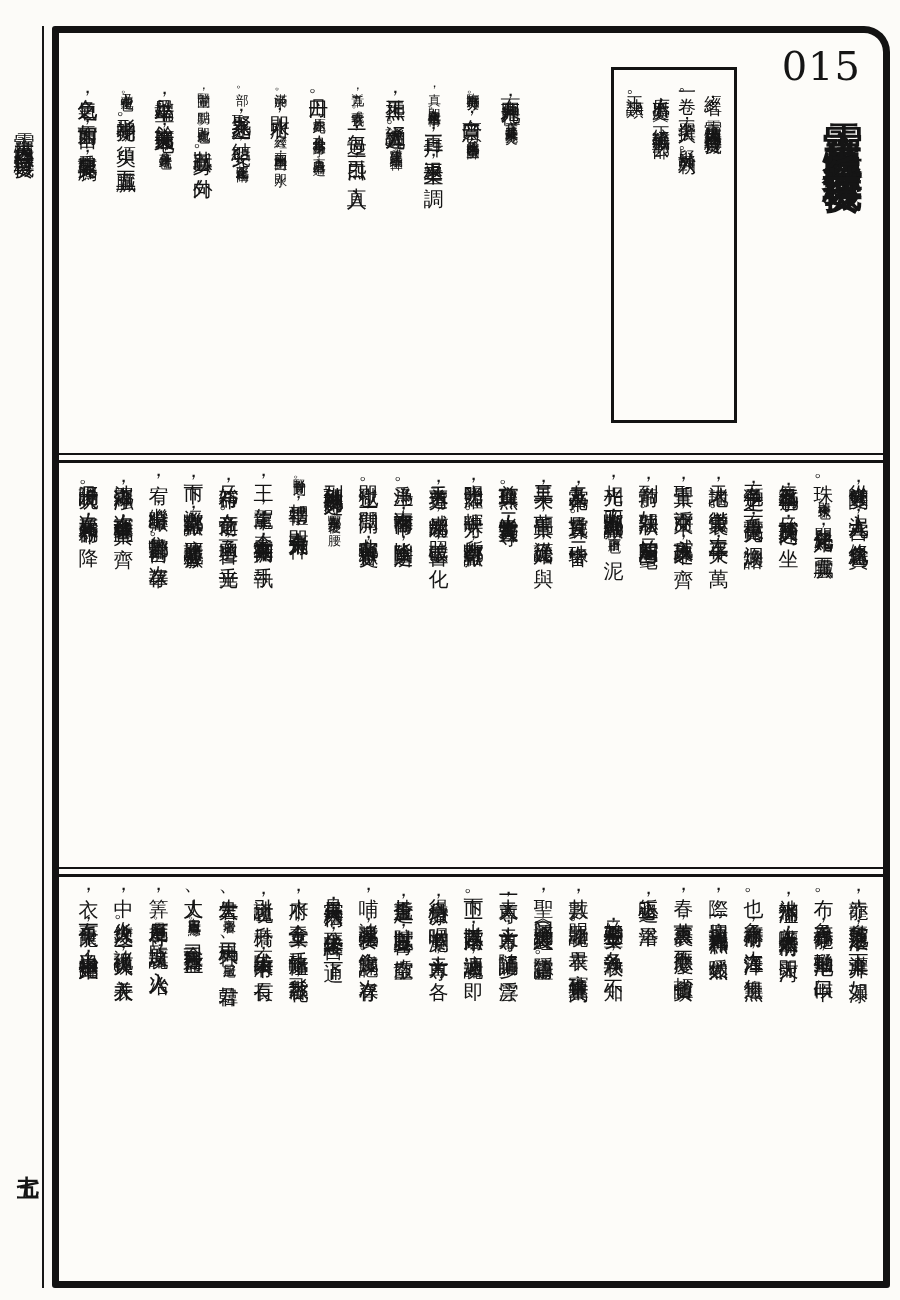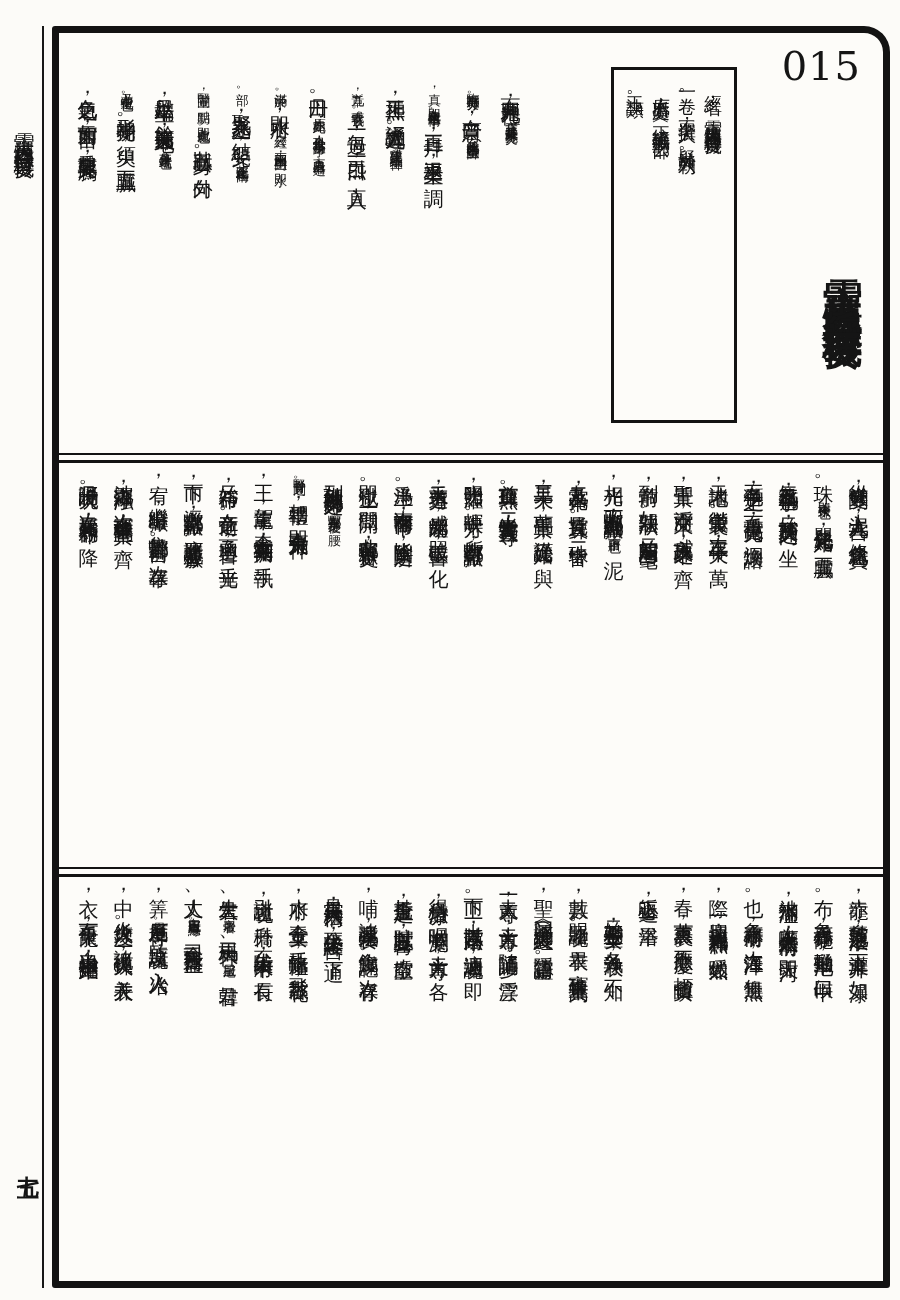--- a/index.html
+++ b/index.html
@@ -32,21 +32,21 @@
     position:absolute;left:52px;top:26px;right:10px;bottom:12px;
     border:7px solid #131313;border-radius:3px 26px 3px 3px;
     background:#fdfcf9;
     display:flex;flex-direction:column;
   }
   .band{padding:4px 8px;overflow:hidden;}
   .band1{height:412px;display:flex;flex-direction:row-reverse;align-items:flex-start;}
   .band2,.band3{flex:1;display:flex;flex-direction:row-reverse;align-items:flex-start;padding-top:6px;}
   .divider{height:5px;border-top:2px solid #131313;border-bottom:3px solid #131313;}
   
-  .head-block{width:132px;display:flex;flex-direction:column;align-items:flex-end;margin-top:8px;text-align:center;}
+  .head-block{width:132px;display:flex;flex-direction:column;align-items:flex-end;margin-top:8px;}
   .page-num{
     font-family:"DejaVu Serif",serif;font-size:40px;line-height:42px;
     letter-spacing:1px;padding-right:14px;
   }
   .main-title{
     margin-top:4px;height:372px;
     writing-mode:vertical-rl;text-orientation:upright;
     font-size:40px;letter-spacing:6px;line-height:62px;font-weight:bold;
     padding-right:2px;
   }

